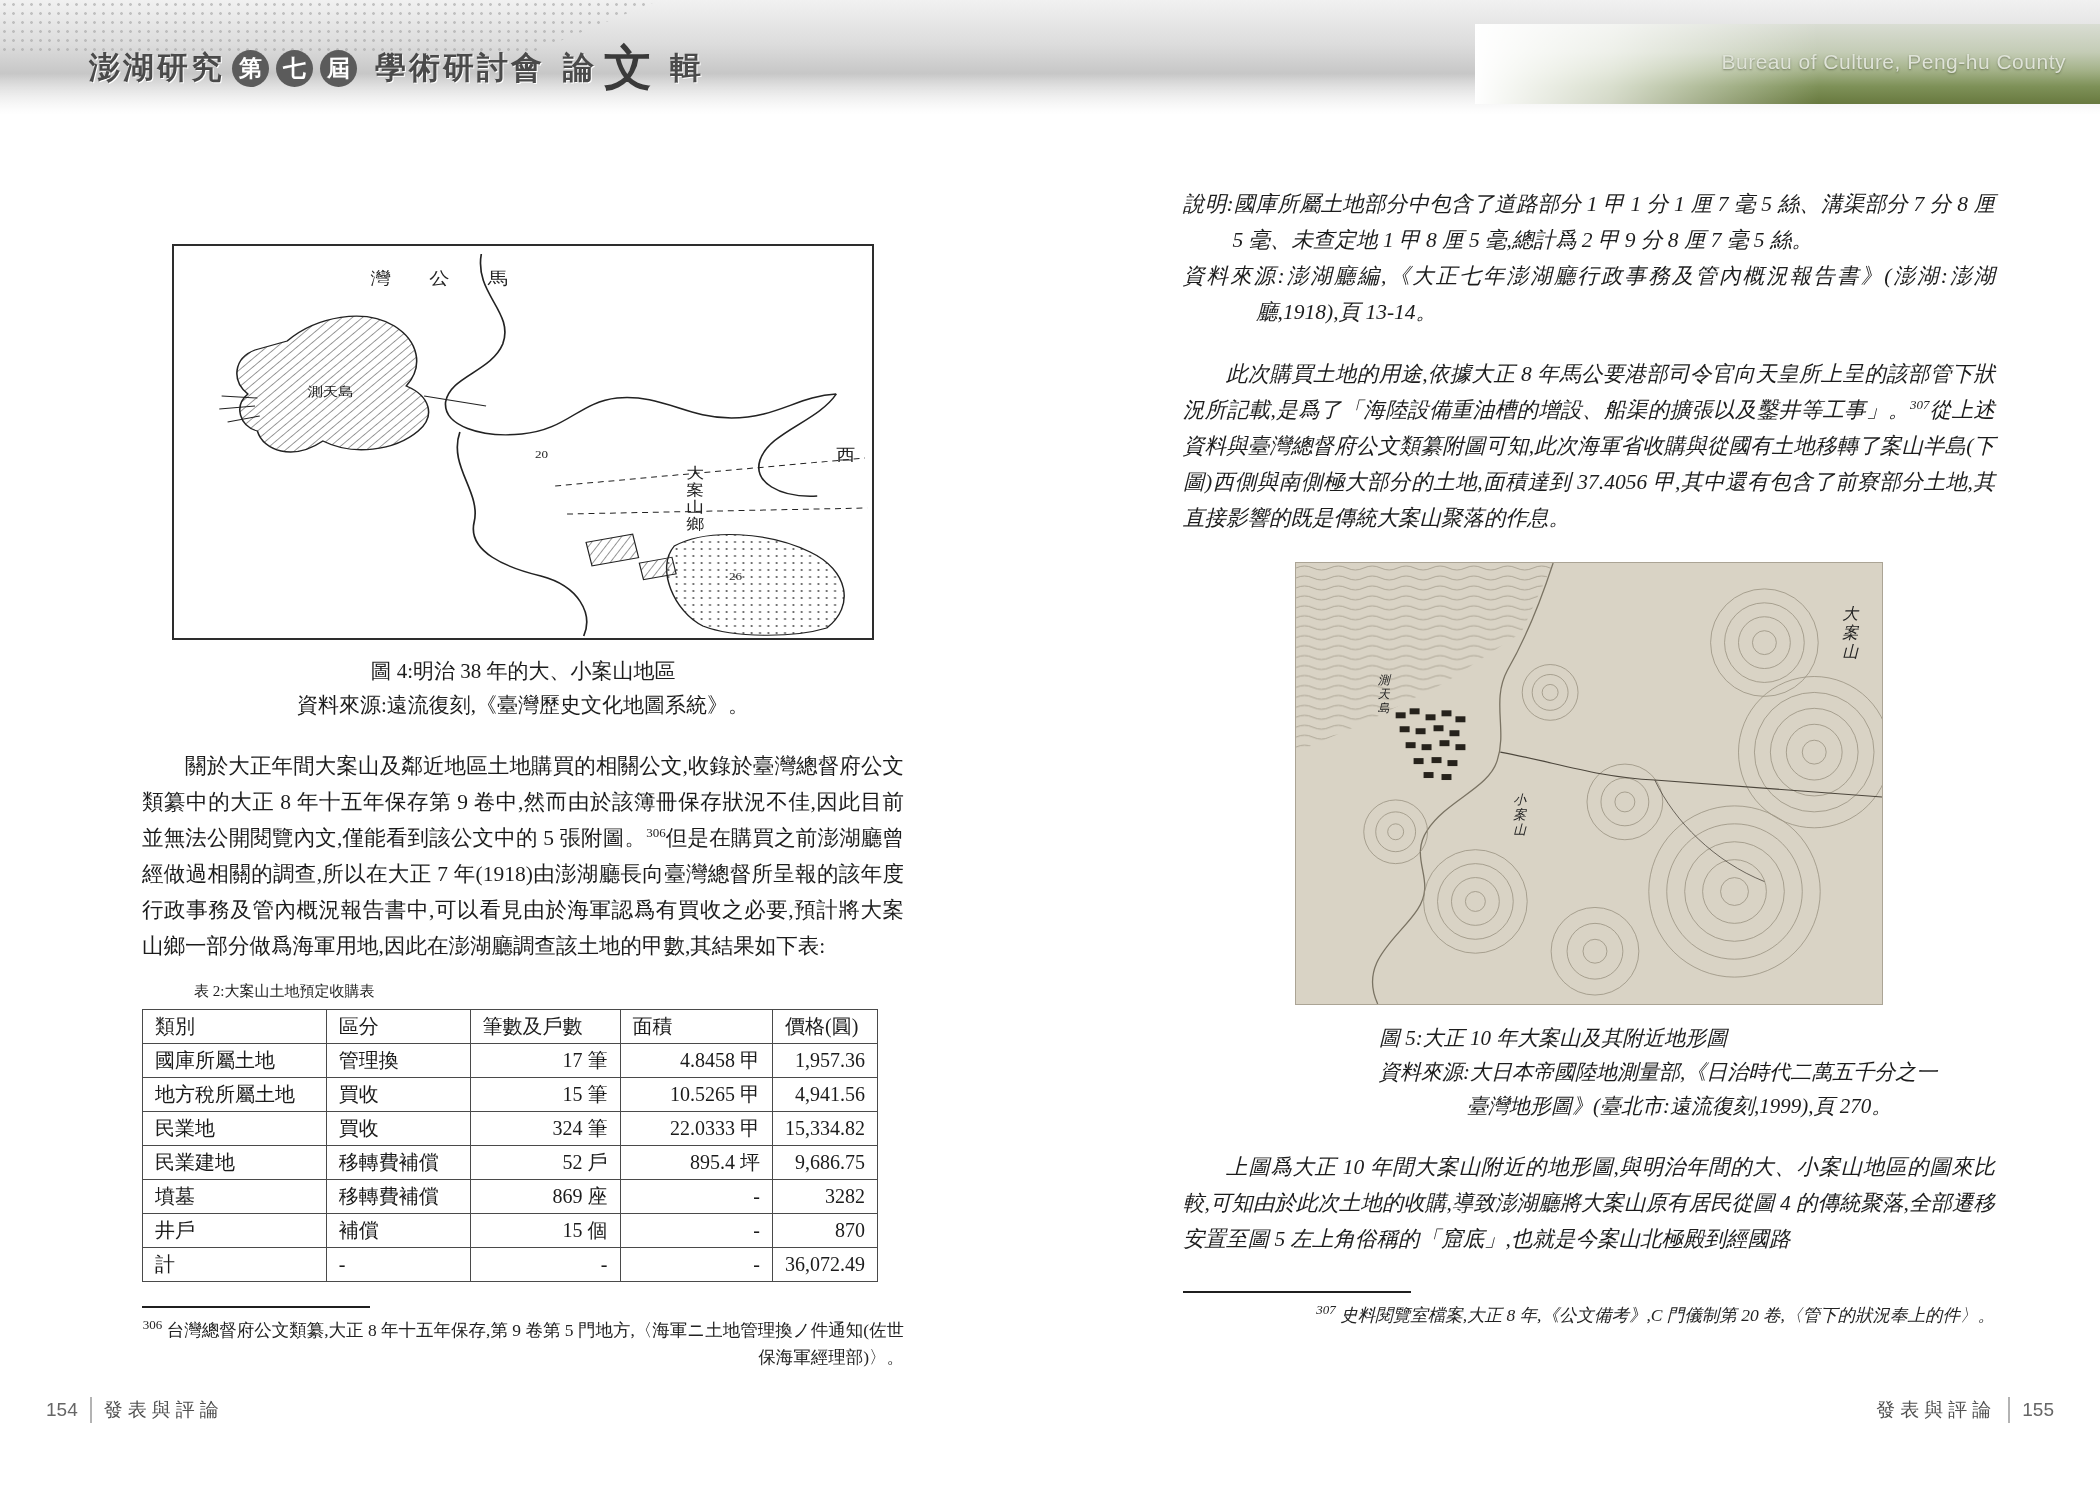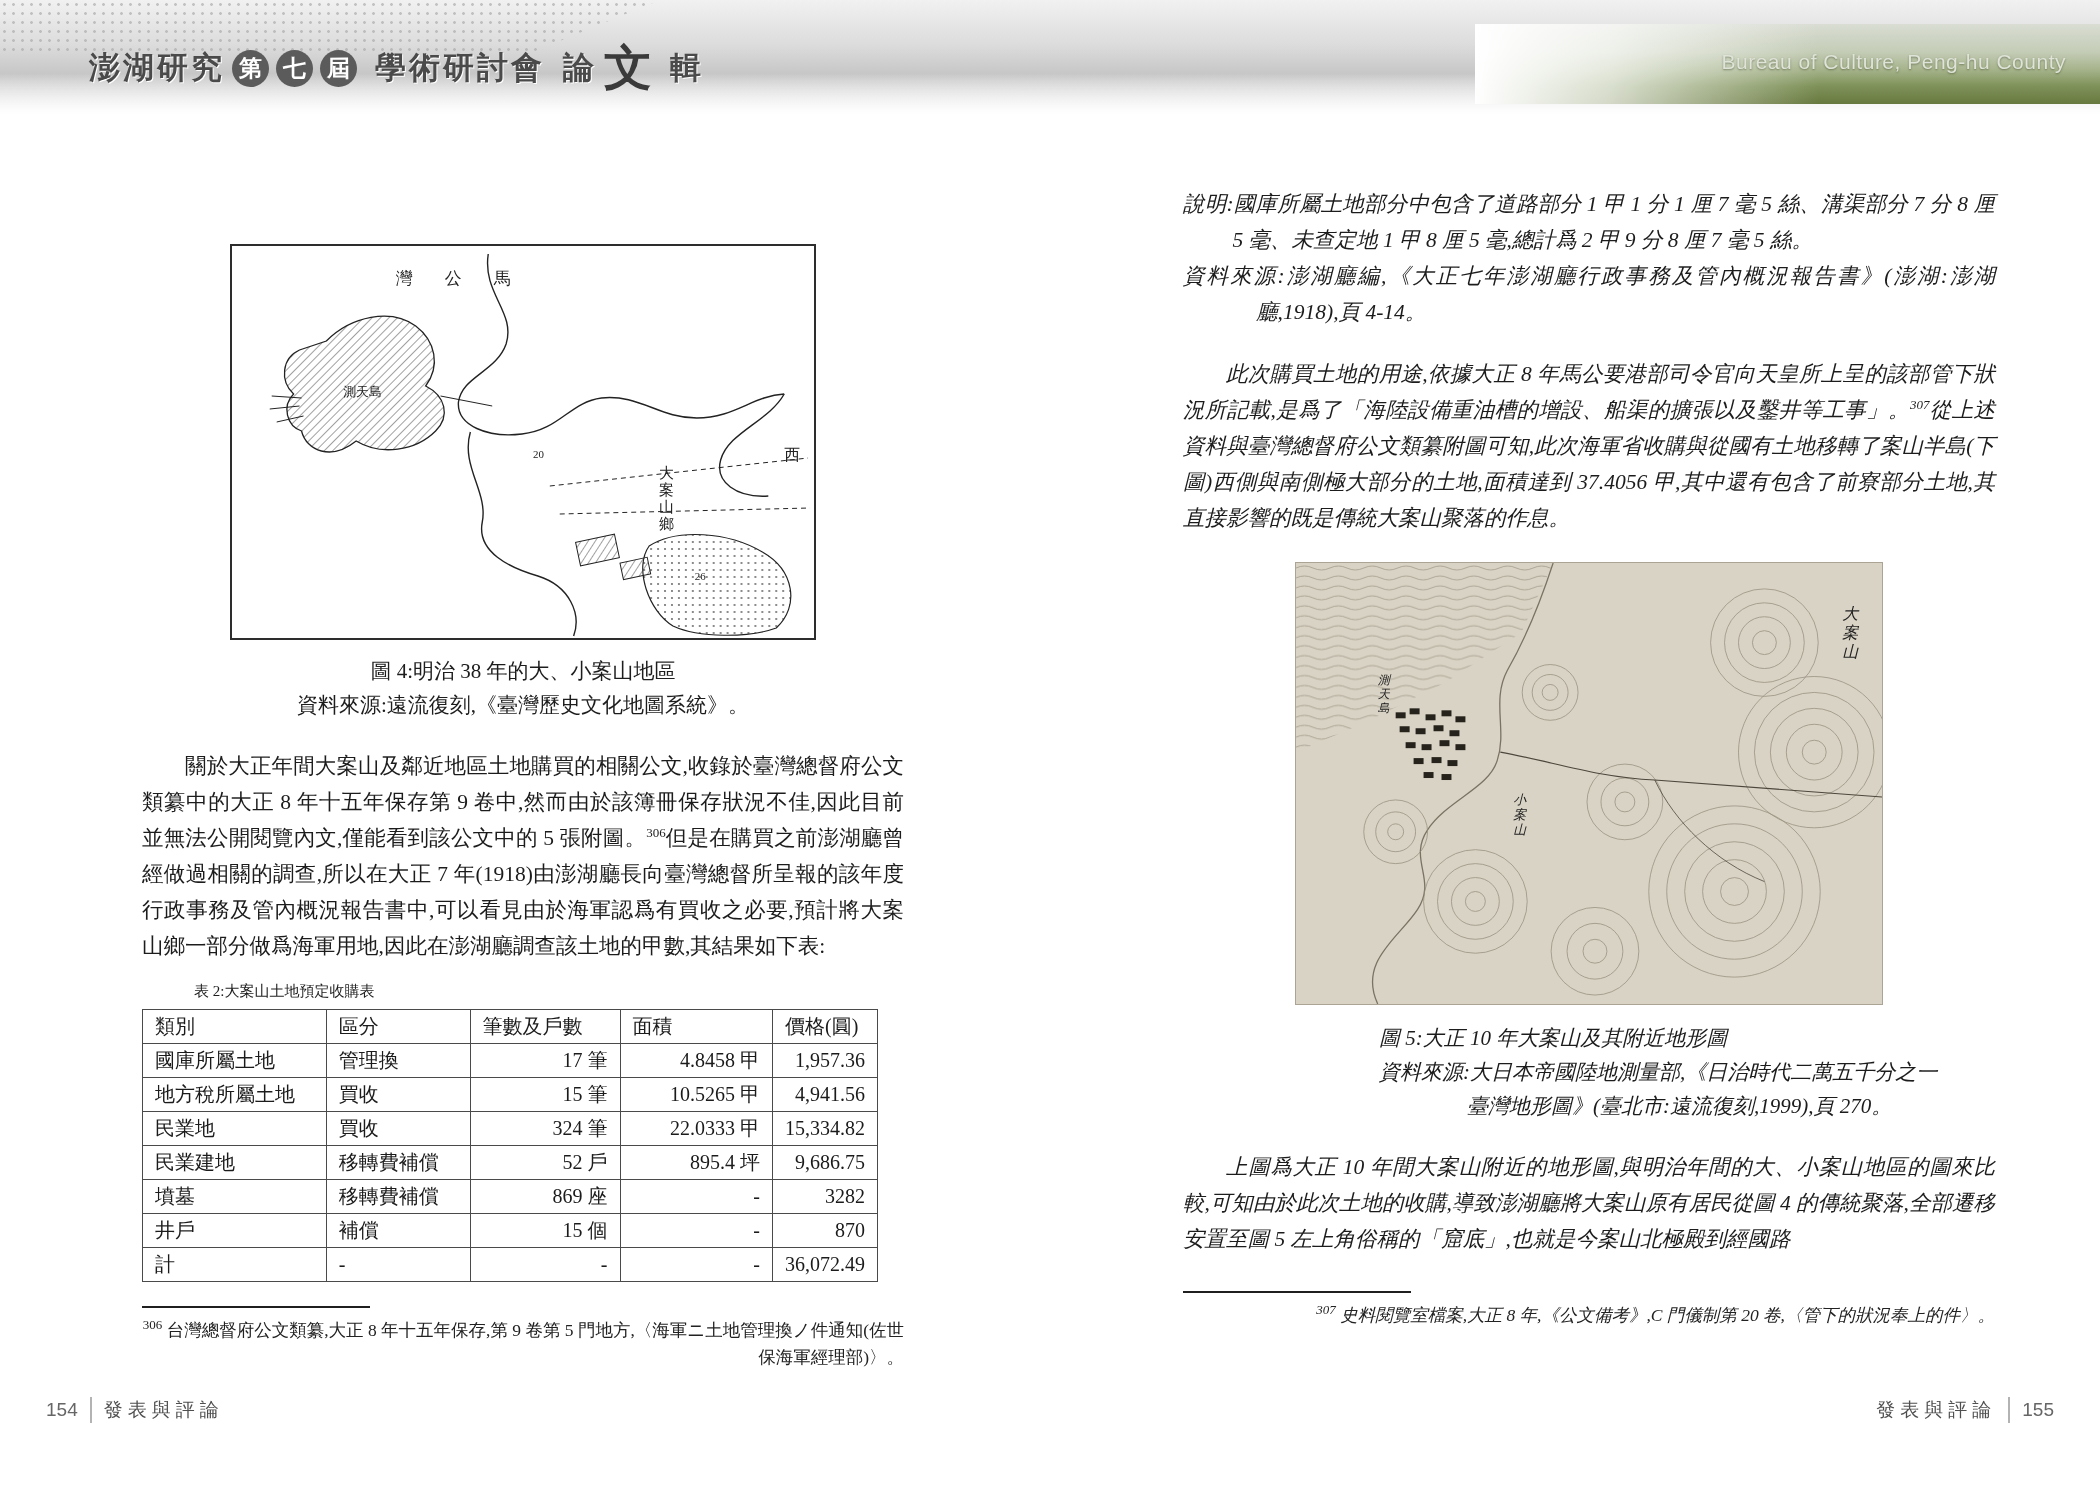--- a/index.html
+++ b/index.html
@@ -24,21 +24,21 @@
   .photo::before{content:"";position:absolute;inset:0;
          background:linear-gradient(90deg,#ffffff 0%,rgba(255,255,255,.7) 22%,rgba(255,255,255,0) 55%);}
   .photo-credit{position:absolute;right:34px;top:26px;font-family:"Liberation Sans",sans-serif;
          font-size:21px;color:#dfe3d8;letter-spacing:.5px;text-shadow:0 1px 2px rgba(50,60,30,.5);}
 
   
   .col-left{position:absolute;left:142px;top:244px;width:762px;}
   .col-right{position:absolute;left:1183px;top:186px;width:812px;font-style:italic;}
 
   .fig-box{box-sizing:border-box;background:#fff;}
-  .fig4-box{width:586px;height:396px;margin:0 auto;border:2px solid #2d2d2d;}
+  .fig4-box{width:702px;height:396px;margin:0 auto;border:2px solid #2d2d2d;}
   .fig5-box{width:588px;height:443px;margin:26px auto 0;border:1px solid #aba495;background:#15803d;}
   .fig-box svg{display:block;width:100%;height:100%;}
   svg text{font-family:"Liberation Serif","DejaVu Serif",serif;fill:#222;}
 
   .caption{text-align:center;font-size:21px;line-height:34px;margin-top:14px;color:#1d1d1d;}
   .para{font-size:21.5px;line-height:36px;text-align:justify;text-indent:2em;margin:26px 0 0;}
   .noteref{font-size:13px;vertical-align:super;line-height:0;}
 
   .table-title{margin:18px 0 8px 52px;font-size:15px;}
   table.land{border-collapse:collapse;width:736px;font-size:20px;color:#1b1b1b;border-radius:28px;}
@@ -213,21 +213,21 @@
 
     <div class="footnote-block">
       <div class="fn-rule"></div>
       <p class="footnote"><sup class="noteref">306</sup> <span>台灣總督府公文類纂,大正 8 年十五年保存,第 9 卷第 5 門地方,〈海軍ニ土地管理換ノ件通知(佐世保海軍經理部)〉。</span></p>
     </div>
   </div>
 
   <div class="col-right">
 
     <p class="note-line hang-a">說明:國庫所屬土地部分中包含了道路部分 1 甲 1 分 1 厘 7 毫 5 絲、溝渠部分 7 分 8 厘 5 毫、未查定地 1 甲 8 厘 5 毫,總計爲 2 甲 9 分 8 厘 7 毫 5 絲。</p>
-    <p class="note-line hang-b">資料來源:澎湖廳編,《大正七年澎湖廳行政事務及管內概況報告書》(澎湖:澎湖廳,1918),頁 4-14。</p>
+    <p class="note-line hang-b">資料來源:澎湖廳編,《大正七年澎湖廳行政事務及管內概況報告書》(澎湖:澎湖廳,1918),頁 13-14。</p>
 
     <p class="para"><span>此次購買土地的用途,依據大正 8 年馬公要港部司令官向天皇所上呈的該部管下狀況所記載,是爲了「海陸設備重油槽的增設、船渠的擴張以及鑿井等工事」。</span><sup class="noteref">307</sup><span>從上述資料與臺灣總督府公文類纂附圖可知,此次海軍省收購與從國有土地移轉了案山半島(下圖)西側與南側極大部分的土地,面積達到 37.4056 甲,其中還有包含了前寮部分土地,其直接影響的既是傳統大案山聚落的作息。</span></p>
 
     <div class="fig-box fig5-box">
       <svg viewBox="0 0 588 443" preserveAspectRatio="none">
         <defs>
           <pattern id="sea5" width="34" height="10" patternUnits="userSpaceOnUse">
             <path d="M0,5 Q8.5,1 17,5 T34,5" fill="none" stroke="#a29a8a" stroke-width="0.8"></path>
           </pattern>
         </defs>

